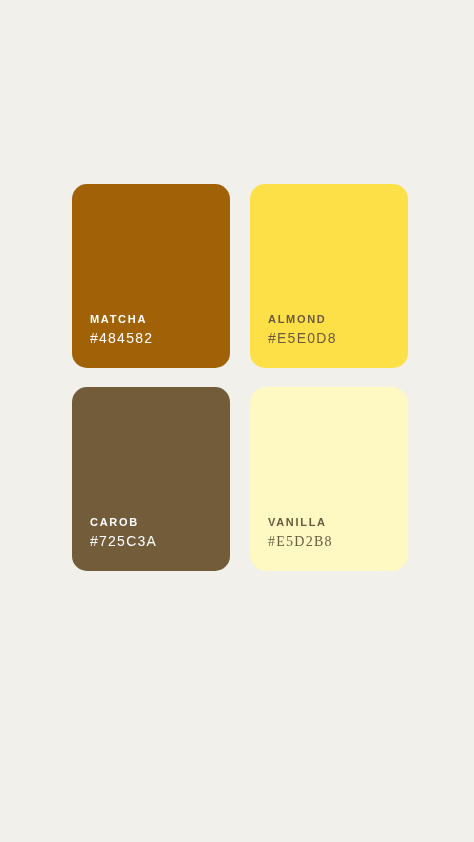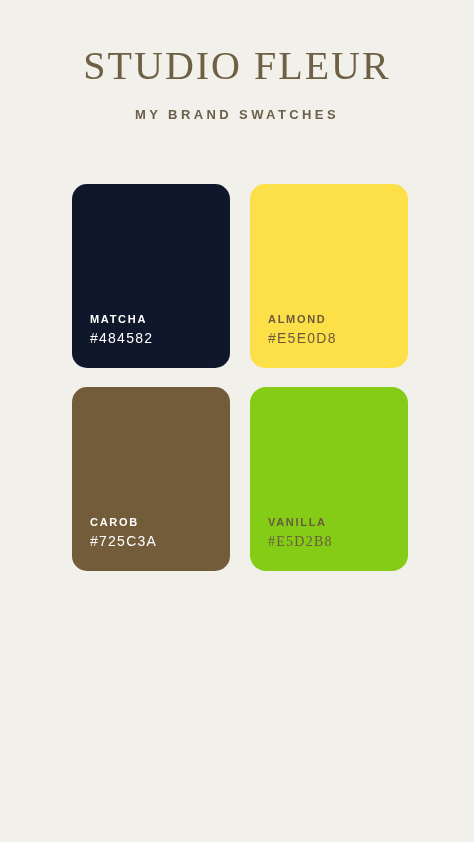--- a/index.html
+++ b/index.html
@@ -92,28 +92,24 @@
     font-weight: 400;
     letter-spacing: 1.25px;
     white-space: nowrap;
   }
 </style>
 </head>
 <body style="background: rgb(242, 240, 235);">
 
 <div class="page">
 
-  <div class="header">
-    <h1 class="brand-title" style="color: rgb(110, 96, 68);">STUDIO FLEUR</h1>
-    <p class="brand-subtitle" style="color: rgb(107, 96, 73);">MY BRAND SWATCHES</p>
-  </div>
 
   <div class="swatch-grid">
 
-    <div class="swatch" style="background: #0f172a;">
+    <div class="swatch" style="background: #a16207;">
       <div class="swatch-text">
         <span class="swatch-name" style="color: rgb(255, 255, 255);">MATCHA</span>
         <span class="swatch-hex" style="color: rgb(255, 255, 255);">#484582</span>
       </div>
     </div>
 
     <div class="swatch" style="background: #fde047;">
       <div class="swatch-text">
         <span class="swatch-name" style="color: rgb(107, 90, 64);">ALMOND</span>
         <span class="swatch-hex" style="color: rgb(107, 90, 64);">#E5E0D8</span>
@@ -122,21 +118,21 @@
 
 
 
     <div class="swatch" style="background: rgb(114, 92, 58);">
       <div class="swatch-text">
         <span class="swatch-name" style="color: rgb(255, 255, 255);">CAROB</span>
         <span class="swatch-hex" style="color: rgb(255, 255, 255);">#725C3A</span>
       </div>
     </div>
 
-    <div class="swatch" style="background: #84cc16; border-radius: 16px;">
+    <div class="swatch" style="background: #fef9c3; border-radius: 16px;">
       <div class="swatch-text">
         <span class="swatch-name" style="color: rgb(107, 90, 64);">VANILLA</span>
         <span class="swatch-hex" style="color: rgb(107, 90, 64); font-family: Liberation Serif, serif;">#E5D2B8</span>
       </div>
     </div>
 
   </div>
 </div>
 
 </body></html>

